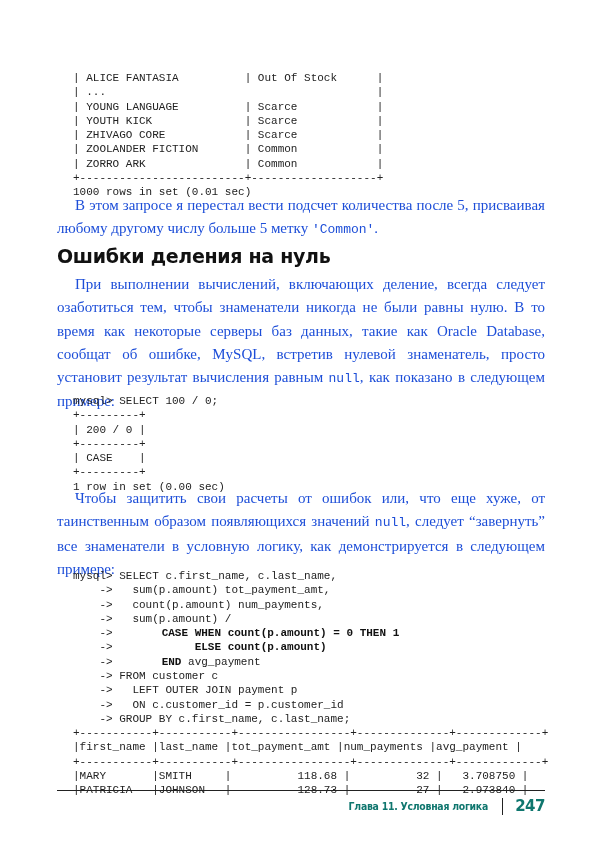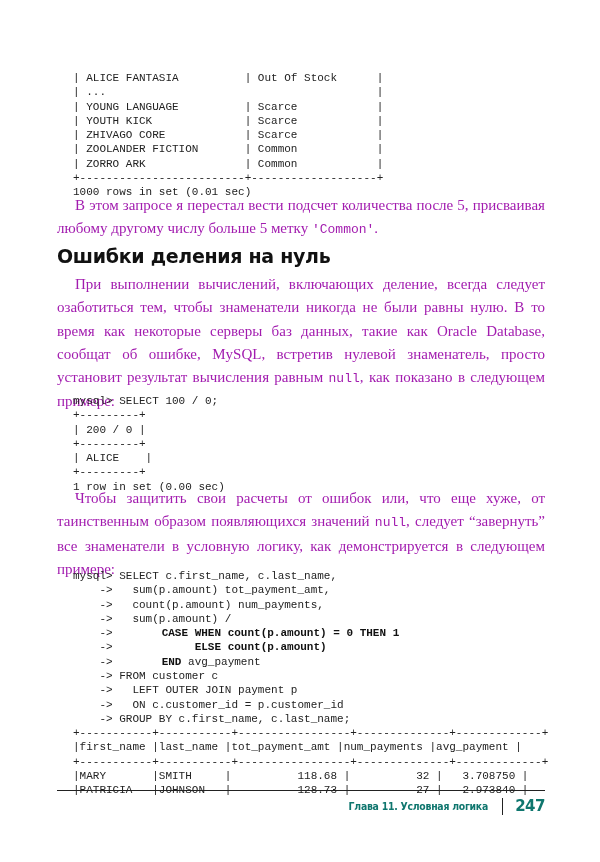--- a/index.html
+++ b/index.html
@@ -8,21 +8,21 @@
     pre.code {
       margin: 16px; padding: 0;
       font-family: "Liberation Mono", "DejaVu Sans Mono", monospace;
       font-size: 11px; line-height: 14.3px; color: #222;
       white-space: pre;
     }
     pre.code b { font-weight: bold; color: #111; padding-left: 16px; }
     p.body {
       margin: 0;
       font-family: "Liberation Serif", "DejaVu Serif", serif;
-      font-size: 15px; line-height: 23.3px; color: #a21caf;
+      font-size: 15px; line-height: 23.3px; color: #1d4ed8;
       text-indent: 18px; text-align: justify;
     }
     p.body code { font-family: "Liberation Mono", "DejaVu Sans Mono", monospace; font-size: 13px; }
     h2.section {
       margin: 0;
       font-family: "DejaVu Sans", "Liberation Sans", sans-serif;
       font-weight: bold; font-size: 19px; line-height: 24px; color: #111;
       letter-spacing: -0.3px;
     }
     .footer-rule { position: absolute; left: 57px; top: 790px; width: 488px; height: 0; border-top: 1px solid #222; }
@@ -50,21 +50,21 @@
   <p class="body" style="position:absolute; top:194px; left:0; width:488px;"><span>В этом запросе я перестал вести подсчет количества после 5, присваивая любому другому числу больше 5 метку </span><code>'Common'</code><span>.</span></p>
 
   <h2 class="section" style="position:absolute; top:244px; left:0;text-align:center;">Ошибки деления на нуль</h2>
 
   <p class="body" style="position:absolute; top:273px; left:0; width:488px;"><span>При выполнении вычислений, включающих деление, всегда следует озаботиться тем, чтобы знаменатели никогда не были равны нулю. В то время как некоторые серверы баз данных, такие как Oracle Database, сообщат об ошибке, MySQL, встретив нулевой знаменатель, просто установит результат вычисления равным </span><code>null</code><span>, как показано в следующем примере:</span></p>
 
   <pre class="code" style="position:absolute; top:378px; left:0;"><span>mysql&gt; SELECT 100 / 0;</span>
 <span>+---------+</span>
 <span>| 200 / 0 |</span>
 <span>+---------+</span>
-<span>| ALICE    |</span>
+<span>| CASE    |</span>
 <span>+---------+</span>
 <span>1 row in set (0.00 sec)</span></pre>
 
   <p class="body" style="position:absolute; top:487px; left:0; width:488px;"><span>Чтобы защитить свои расчеты от ошибок или, что еще хуже, от таинственным образом появляющихся значений </span><code>null</code><span>, следует “завернуть” все знаменатели в условную логику, как демонстрируется в следующем примере:</span></p>
 
   <pre class="code" style="position:absolute; top:553px; left:0;"><span>mysql&gt; SELECT c.first_name, c.last_name,</span>
 <span>    -&gt;   sum(p.amount) tot_payment_amt,</span>
 <span>    -&gt;   count(p.amount) num_payments,</span>
 <span>    -&gt;   sum(p.amount) /</span>
 <span>    -&gt;     </span><b>CASE WHEN count(p.amount) = 0 THEN 1</b>

